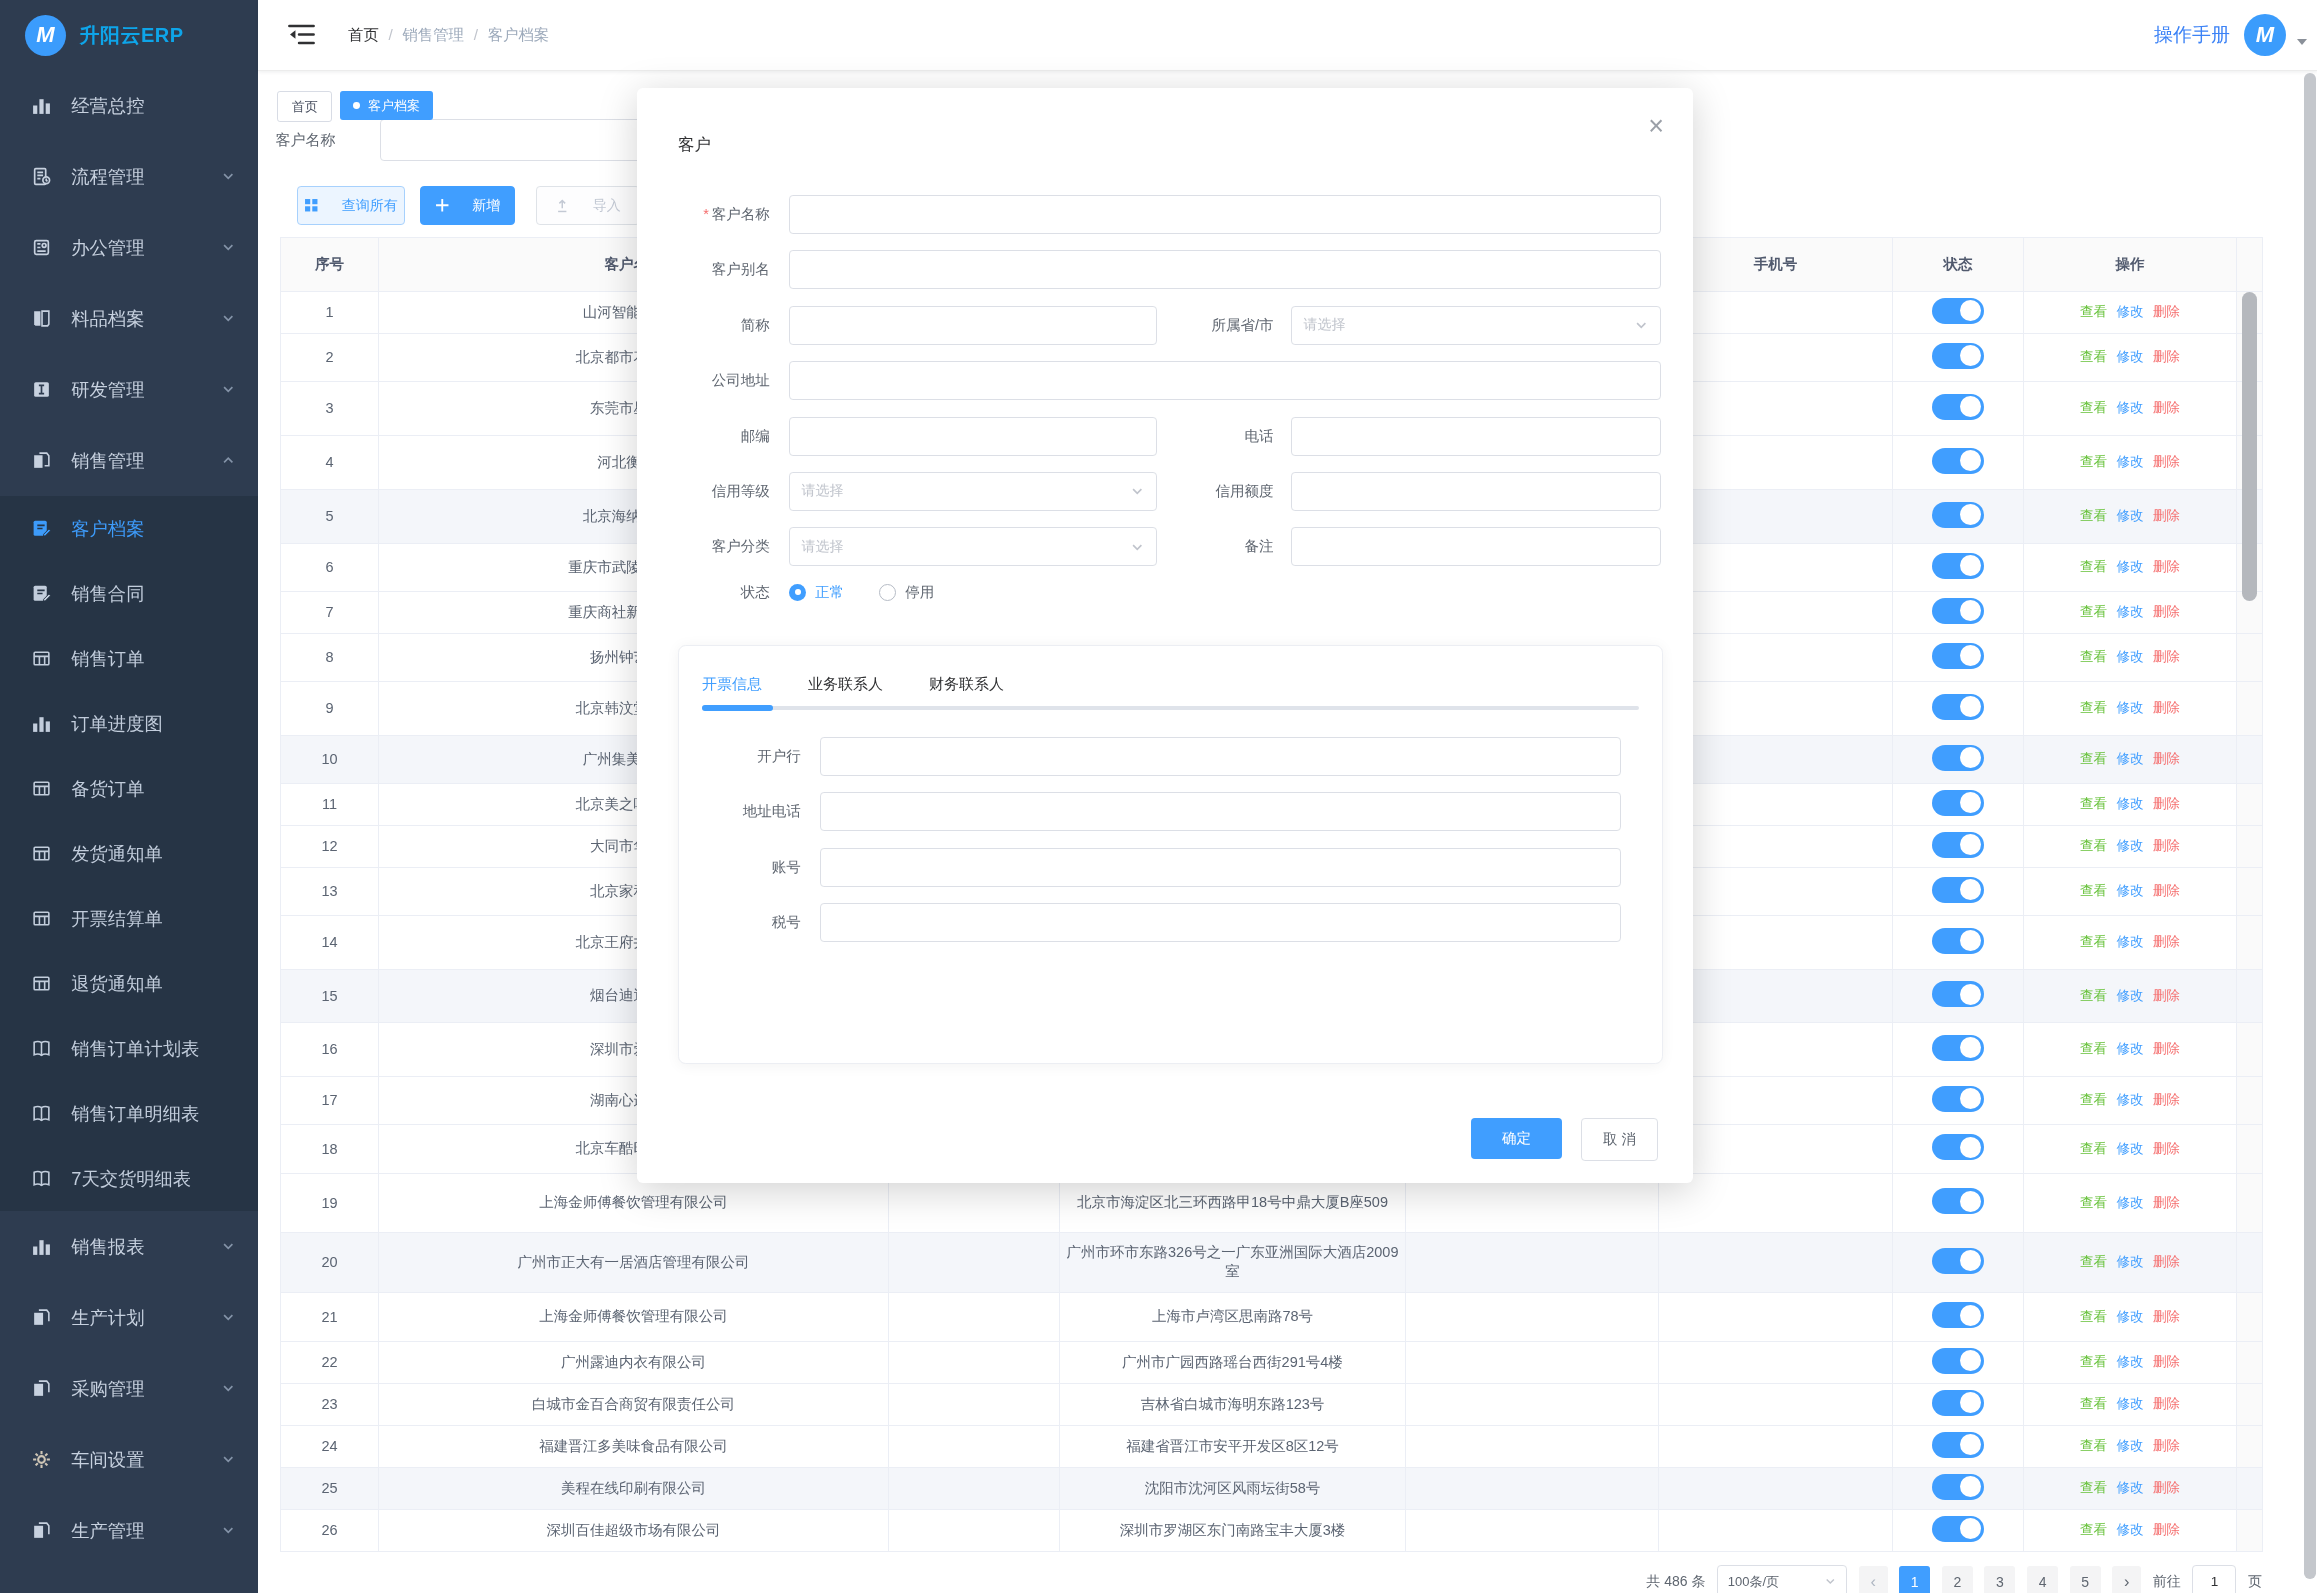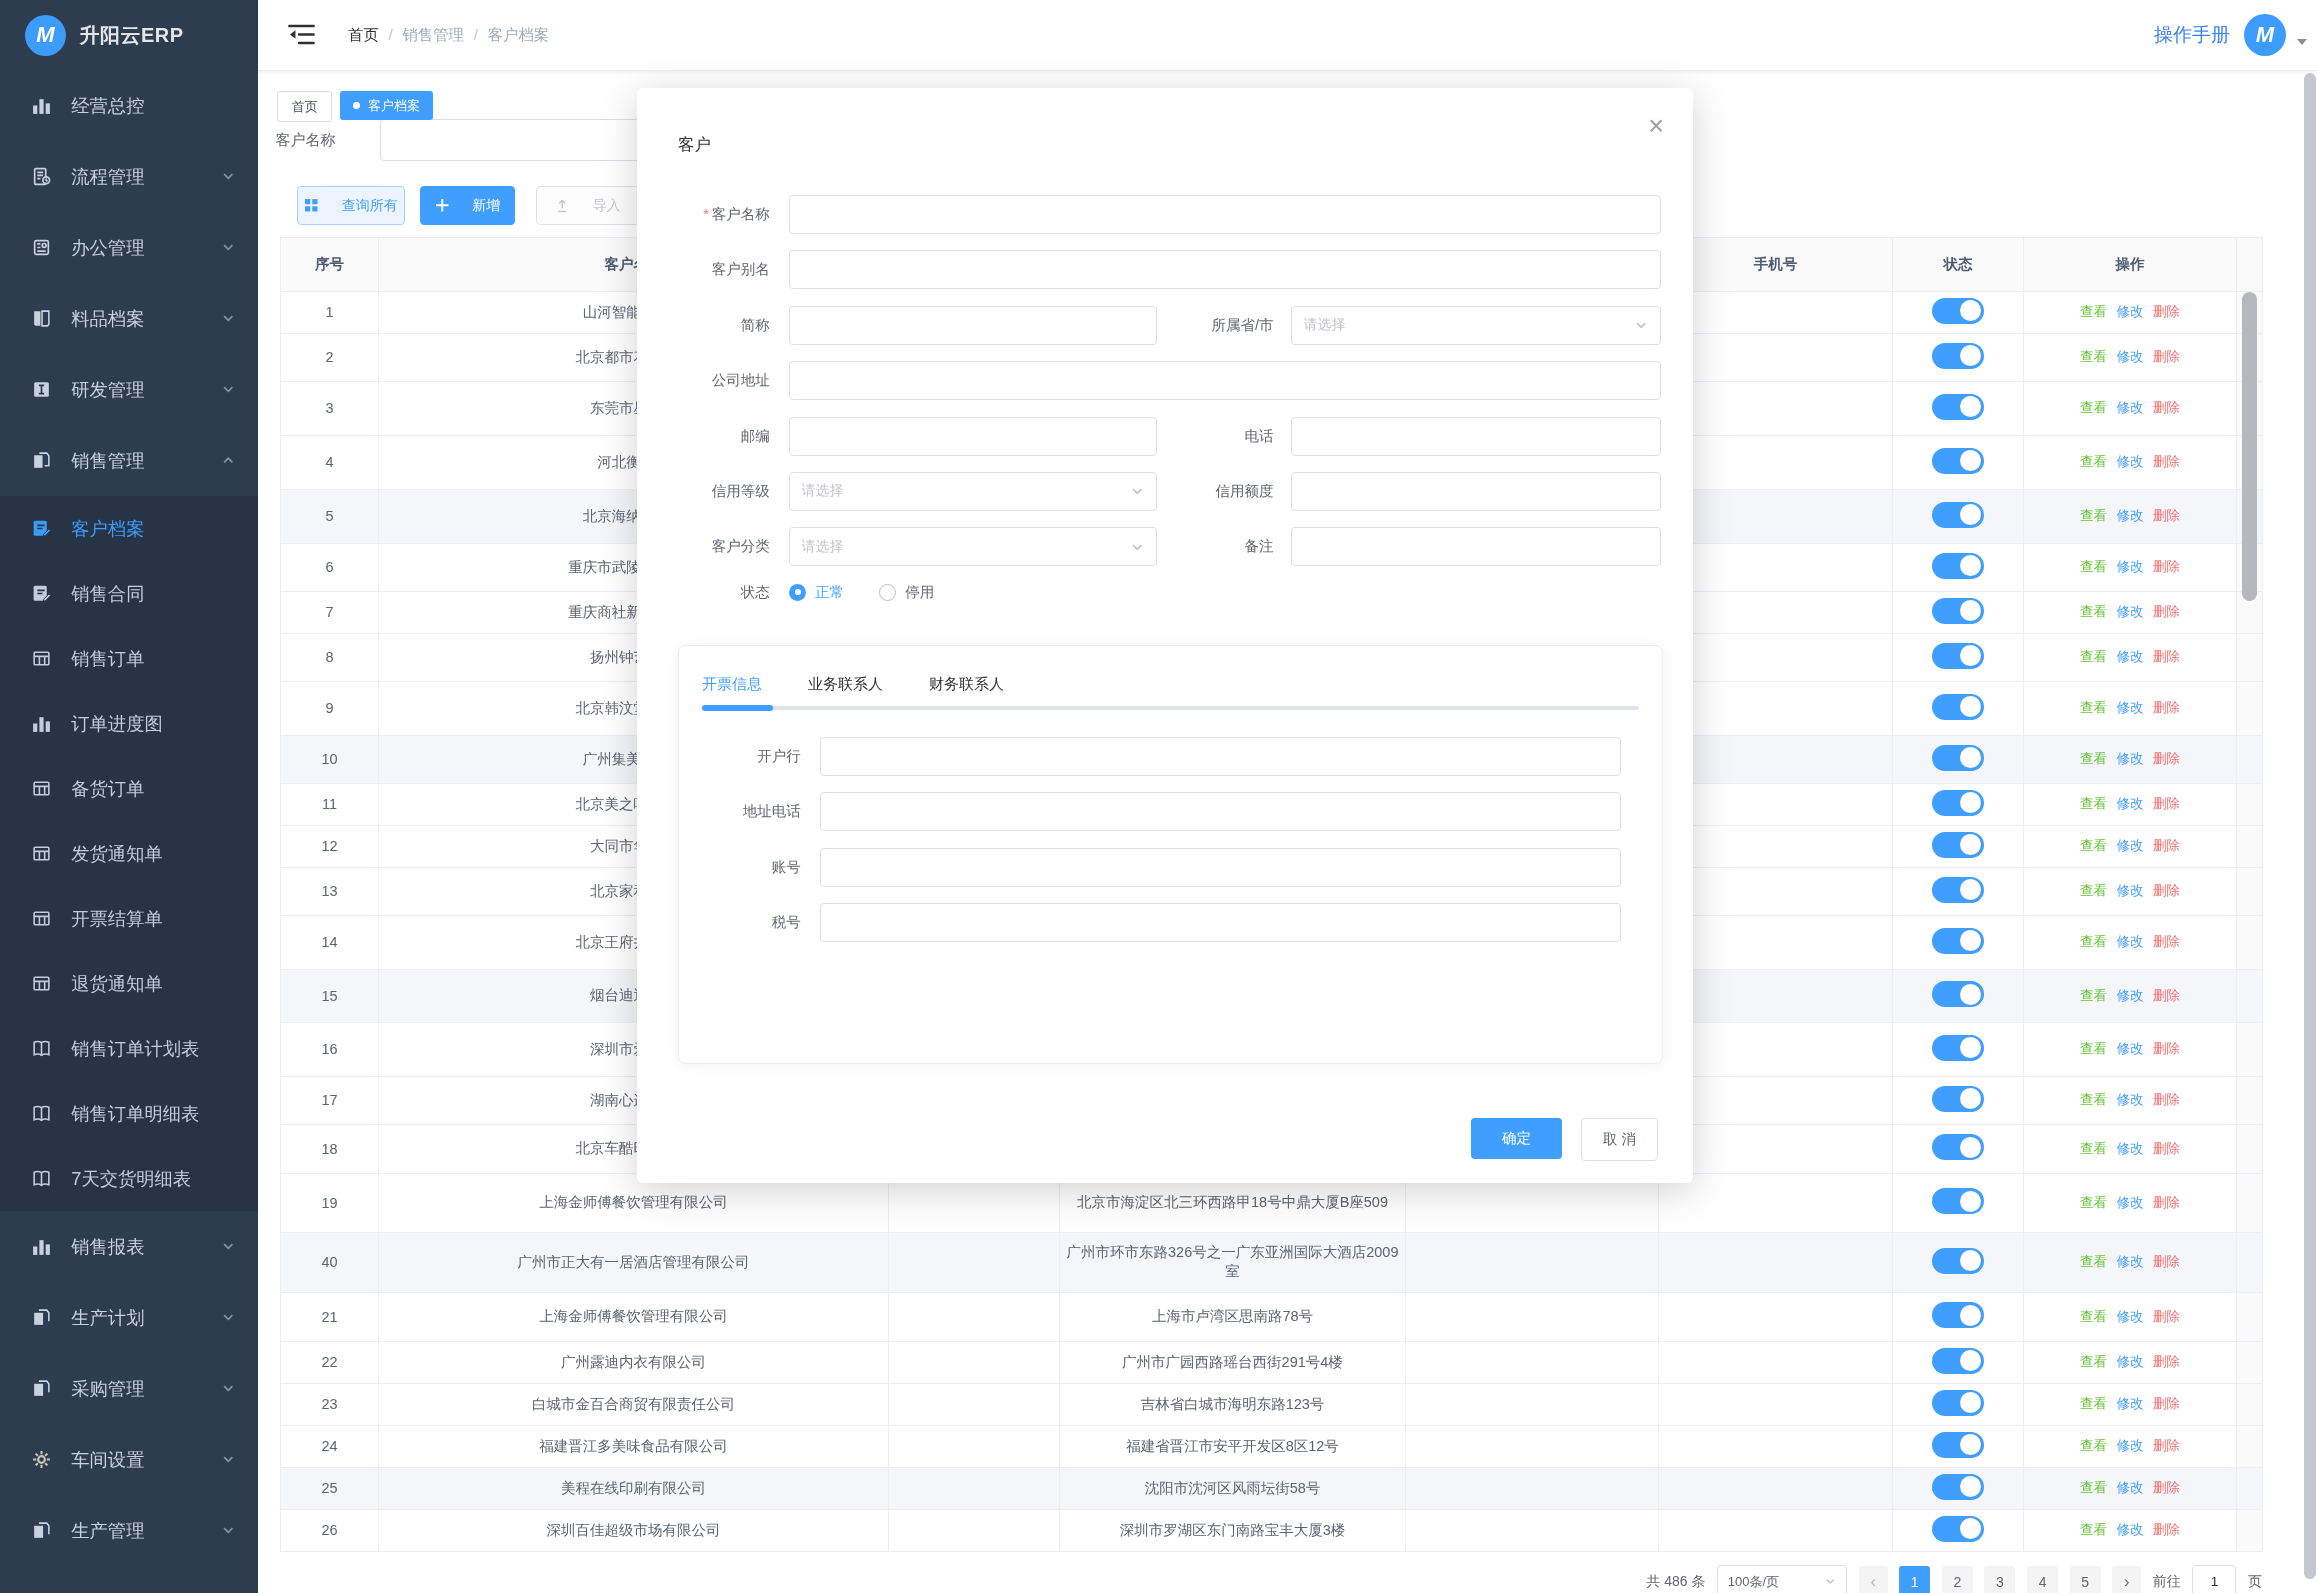--- a/index.html
+++ b/index.html
@@ -5,21 +5,21 @@
   html,body{margin:0;padding:0;}
   body{width:2317px;height:1593px;position:relative;overflow:hidden;background:#fff;
        font-family:"Liberation Sans","DejaVu Sans",sans-serif;color:#303133;}
   .page{position:absolute;inset:0;}
 
   
   .sidebar{position:absolute;left:0;top:0;width:258px;height:1593px;background:#2e3c50;z-index:5;}
   .logo-row{height:70px;display:flex;align-items:center;padding-left:25px;gap:13.5px;}
   .logo-badge{width:41px;height:41px;border-radius:50%;background:#3b9cfc;color:#fff;font-weight:bold;
               font-style:italic;font-size:22px;display:flex;align-items:center;justify-content:center;flex:0 0 41px;}
-  .app-name{color:#e5e5e5;font-size:20px;font-weight:bold;letter-spacing:0.5px;}
+  .app-name{color:#0ea5e9;font-size:20px;font-weight:bold;letter-spacing:0.5px;}
   .side-item{height:71px;display:flex;align-items:center;padding:0 23px 0 31px;gap:19.3px;color:#c7d1df;font-size:18.3px;cursor:pointer;}
   .sub-block{background:#263445;}
   .sub-item{height:65px;display:flex;align-items:center;padding:0 23px 0 31px;gap:19.3px;color:#c2cddc;font-size:18.3px;cursor:pointer;}
   .sub-item.active{color:#3d9bfa;}
   .sicon{width:21px;height:21px;flex:0 0 21px;display:inline-flex;align-items:center;justify-content:center;}
   .slabel{white-space:nowrap;}
   .chev{margin-left:auto;color:#8493a8;display:inline-flex;}
   .side-item.tint .sicon{color:#cfc6b6;}
 
   
@@ -692,21 +692,21 @@
               <td>上海金师傅餐饮管理有限公司</td>
               <td></td>
               <td>北京市海淀区北三环西路甲18号中鼎大厦B座509</td>
               <td></td>
               <td></td>
               <td><span class="toggle"></span></td>
               <td><span class="lk lk-view">查看</span><span class="lk lk-edit">修改</span><span class="lk lk-del">删除</span></td>
               <td class="gut"></td>
             </tr>
             <tr style="height:60px" class="striped">
-              <td>40</td>
+              <td>20</td>
               <td>广州市正大有一居酒店管理有限公司</td>
               <td></td>
               <td>广州市环市东路326号之一广东亚洲国际大酒店2009室</td>
               <td></td>
               <td></td>
               <td><span class="toggle"></span></td>
               <td><span class="lk lk-view">查看</span><span class="lk lk-edit">修改</span><span class="lk lk-del">删除</span></td>
               <td class="gut"></td>
             </tr>
             <tr style="height:49px">

